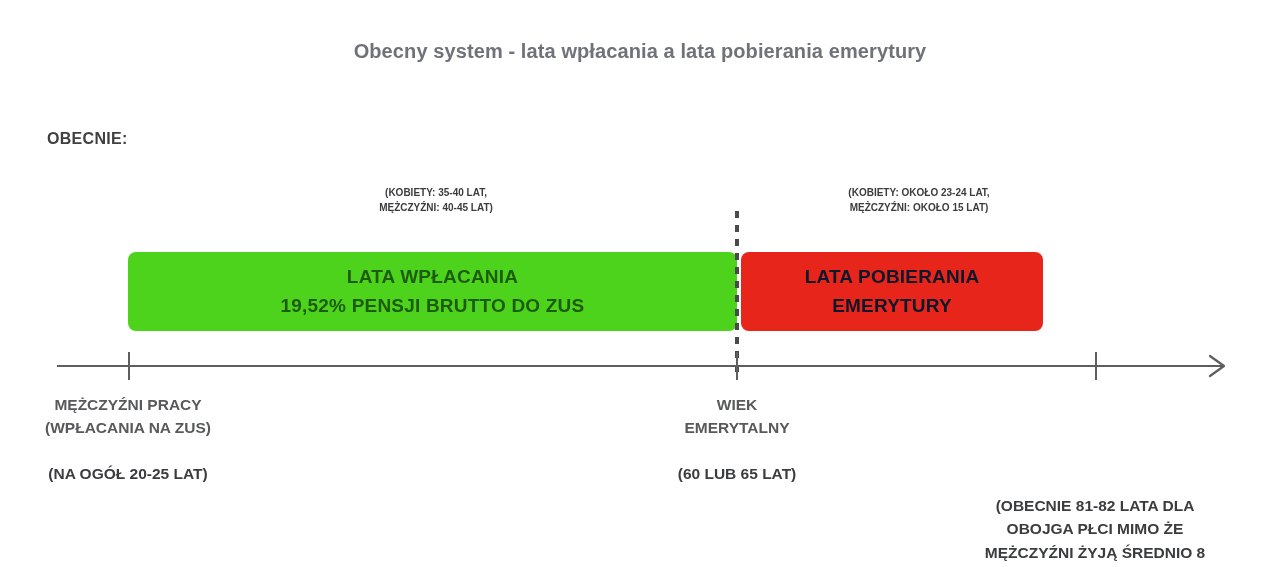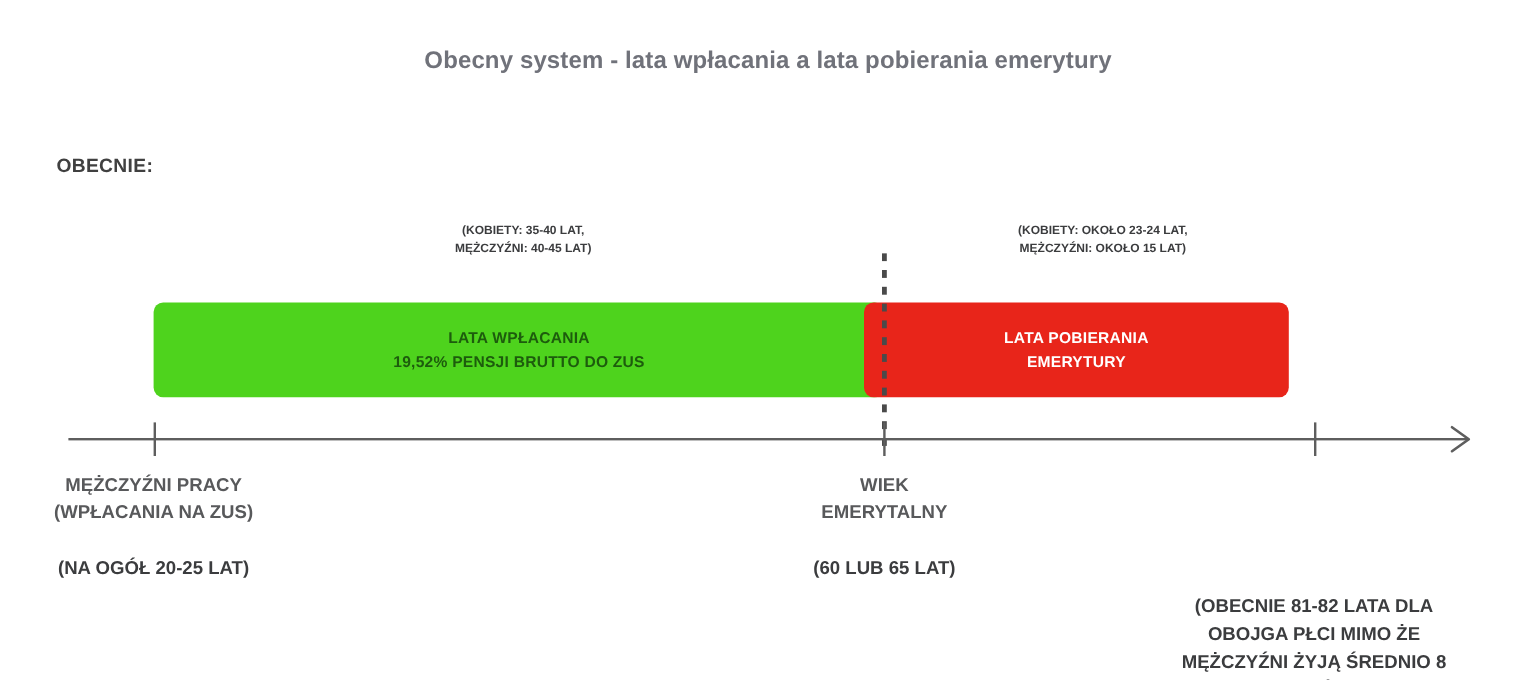--- a/index.html
+++ b/index.html
@@ -68,38 +68,38 @@
   
   .bar {
     position: absolute;
     top: 252px;
     height: 79px;
     border-radius: 8px;
     display: flex;
     align-items: center;
     justify-content: center;
     text-align: center;
-    font-size: 13px;
+    font-size: 19px;
     font-weight: 700;
     line-height: 1.5;
     letter-spacing: 0.2px;
     white-space: pre-line;
     box-sizing: border-box;
   }
   .bar-green {
     left: 128px;
     width: 609px;
     background: #4ed31d;
     color: #1d5c0d;
   }
   .bar-red {
-    left: 720px;
-    width: 354px;
+    left: 741px;
+    width: 302px;
     background: #e8251a;
-    color: #ffffff;
+    color: #0f172a;
   }
 
   
   .divider {
     position: absolute;
     left: 735px;
     top: 211px;
     width: 4px;
     height: 166px;
     background-image: linear-gradient(to bottom, #4a4a4a 0 7px, transparent 7px 14px);

